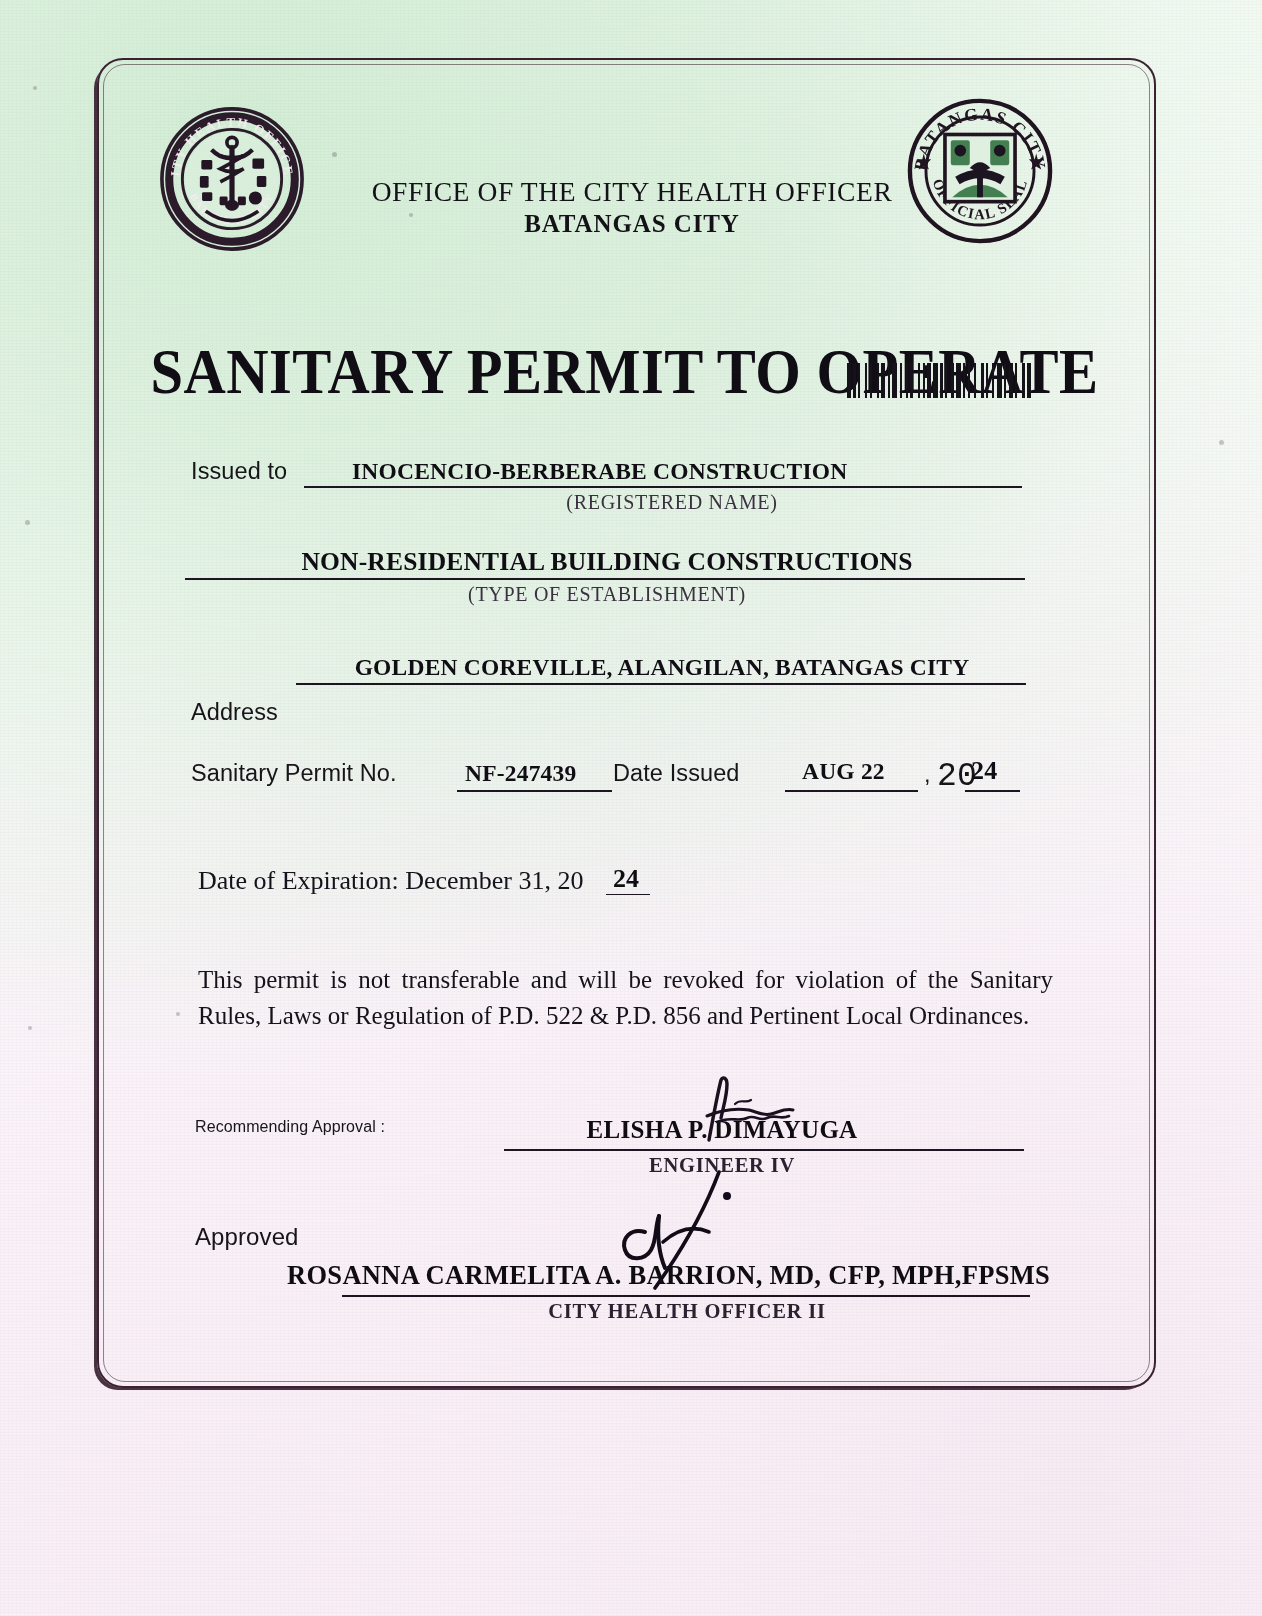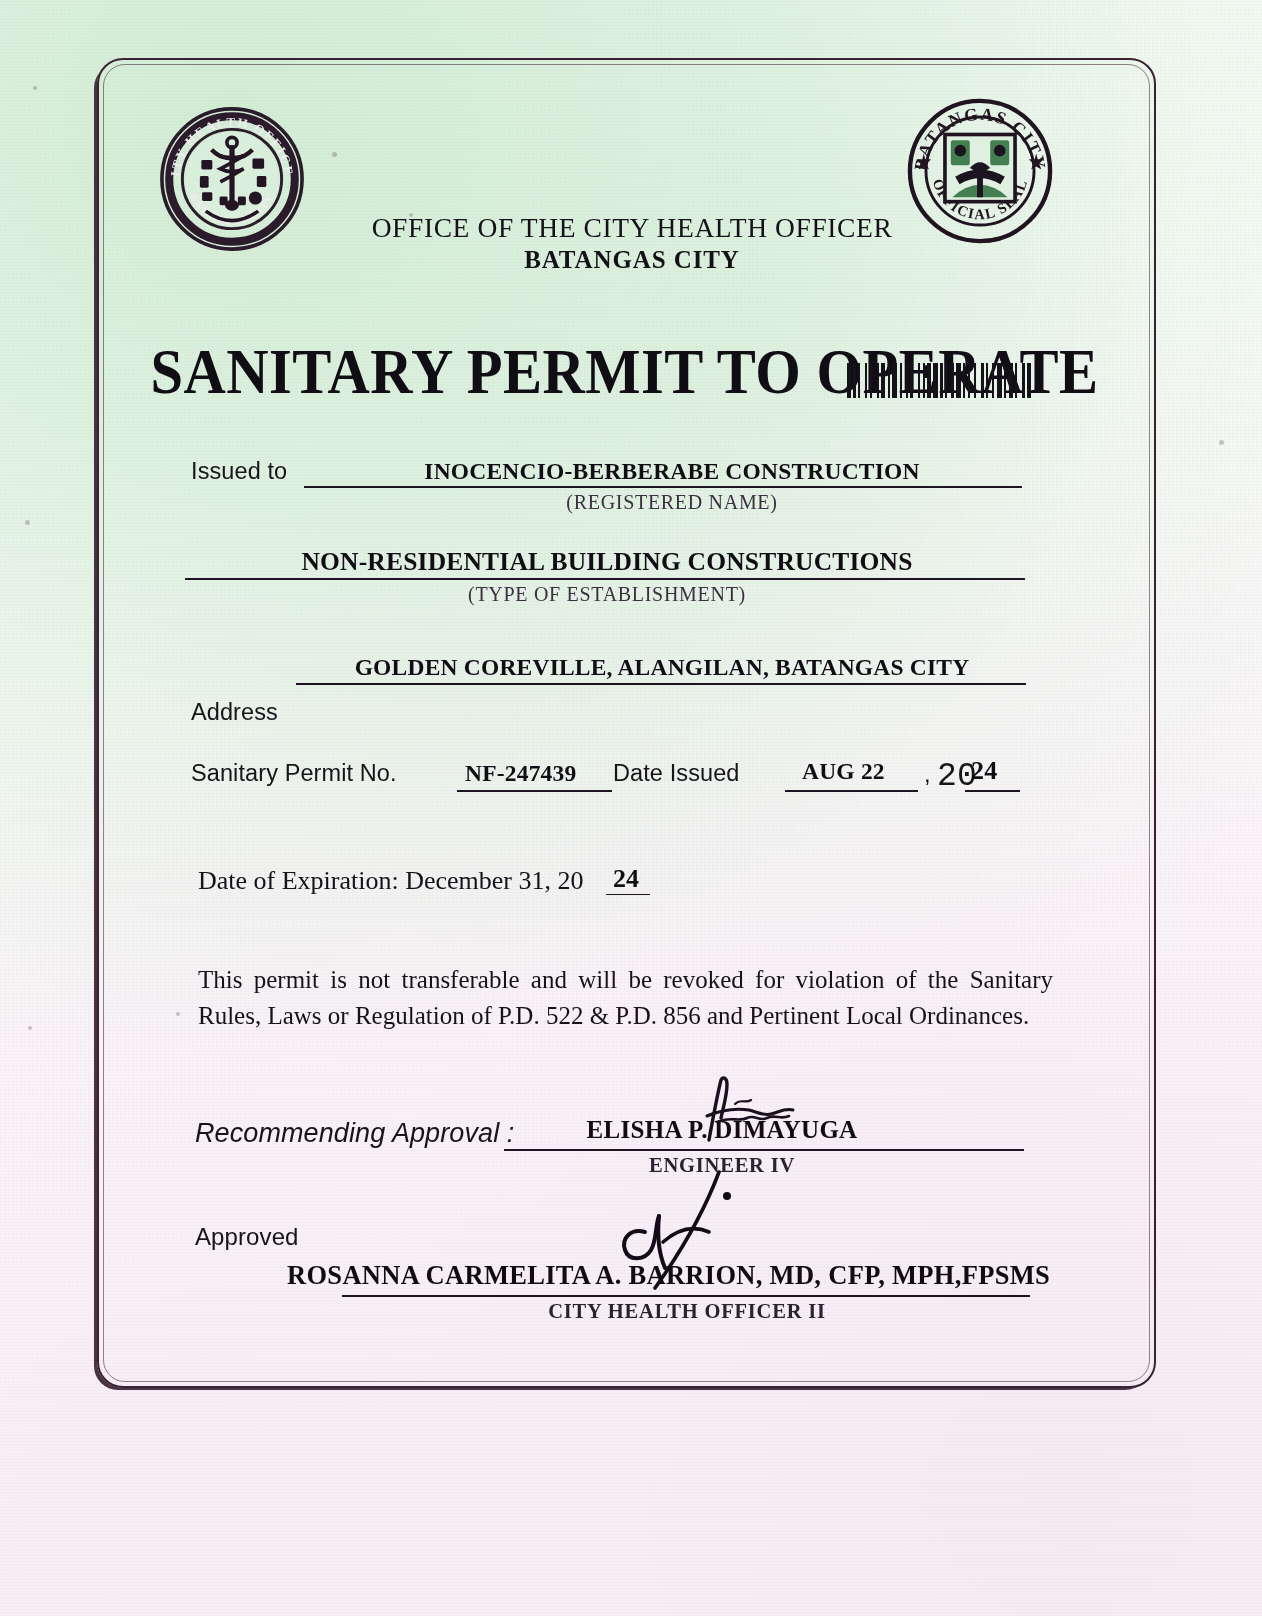--- a/index.html
+++ b/index.html
@@ -90,21 +90,20 @@
   #seal-health { left: 62px; top: 8px; }
   #seal-city  { left: 810px; top: 0px; }
 
   #header-title {
     position: absolute;
     left: 195px;
     top: 78px;
     width: 680px;
     text-align: center;
     color: #141118;
-    margin-top: 36px;
   }
   #header-title .line1 {
     font-size: 27.5px;
     letter-spacing: 0.6px;
     white-space: nowrap;
   }
   #header-title .line2 {
     font-size: 25px;
     font-weight: bold;
     letter-spacing: 0.9px;
@@ -360,21 +359,21 @@
       <i style="width: 2px; background: transparent;"></i>
       <i style="width: 2px; background: rgb(22, 18, 26);"></i>
       <i style="width: 5px; background: transparent;"></i>
       <i style="width: 3px; background: rgb(22, 18, 26);"></i>
       <i style="width: 2px; background: transparent;"></i>
       <i style="width: 4px; background: rgb(22, 18, 26);"></i>
       <i style="width: 2px; background: transparent;"></i>
     </div>
 
   <div class="field-row lbl-sans" style="left:94px; top:400px;">Issued to</div>
-  <div class="field-row val-serif" style="left:255px; top:400px; width:640px; text-align:center;">INOCENCIO-BERBERABE CONSTRUCTION</div>
+  <div class="field-row val-serif" style="left:255px; top:400px; width:640px; text-align:left;">INOCENCIO-BERBERABE CONSTRUCTION</div>
   <div class="rule" style="left:207px; top:428px; width:718px;"></div>
   <div class="field-row caption" style="left:255px; top:433px; width:640px;">(REGISTERED NAME)</div>
 
   <div class="field-row val-serif" style="left:90px; top:489px; width:840px; text-align:center; font-size:25.5px;">NON-RESIDENTIAL BUILDING CONSTRUCTIONS</div>
   <div class="rule" style="left:88px; top:520px; width:840px;"></div>
   <div class="field-row caption" style="left:90px; top:525px; width:840px;">(TYPE OF ESTABLISHMENT)</div>
 
   <div class="field-row lbl-sans" style="left:94px; top:594px;margin-top:47px;">Address</div>
   <div class="field-row val-serif" style="left:200px; top:596px; width:730px; text-align:center;font-family:Liberation Serif, serif;">GOLDEN COREVILLE, ALANGILAN, BATANGAS CITY</div>
   <div class="rule" style="left:199px; top:625px; width:730px;"></div>
@@ -391,21 +390,21 @@
   <div class="field-row lbl-sans" style="left:840px; top:700px; font-size:33px;font-family:Liberation Mono, monospace;">20</div>
   <div class="field-row val-serif" style="left:874px; top:698px; font-size:26px;">24</div>
   <div class="rule" style="left:868px; top:732px; width:55px;"></div>
 
   <div class="field-row" style="left:101px; top:808px; font-size:26px; color:#16121c;">Date of Expiration: December 31, 20</div>
   <div class="field-row" style="left:516px; top:806px; font-size:26px; font-weight:bold; color:#0f0c12;">24</div>
   <div class="rule thin" style="left:509px; top:836px; width:44px;"></div>
 
   <div id="body-paragraph">This permit is not transferable and will be revoked for violation of the Sanitary Rules, Laws or Regulation of P.D. 522 &amp; P.D. 856 and Pertinent Local Ordinances.</div>
 
-  <div class="field-row lbl-sans" style="left:98px; top:1060px; font-size:27px;font-style:italic;">Recommending Approval :</div>
+  <div class="field-row lbl-sans" style="left:98px; top:1060px; font-size:16px;">Recommending Approval :</div>
   <div class="field-row sig-name" style="left:400px; top:1058px; width:450px; text-align:center; font-size:25px;">ELISHA P. DIMAYUGA</div>
   <div class="rule" style="left:407px; top:1091px; width:520px;"></div>
   <div class="sig-title" style="position:absolute; left:400px; top:1096px; width:450px;">ENGINEER IV</div>
 
   <svg class="handwriting" style="left:590px; top:1016px; width:150px; height:70px;" viewBox="0 0 150 70">
     <path d="M22 66 C26 44 30 22 34 6 C36 2 40 4 40 10 C40 22 36 34 34 44" fill="none" stroke="#1a1020" stroke-width="3.4" stroke-linecap="round"></path>
     <path d="M20 42 C34 36 48 34 62 36 C70 38 76 42 84 40 C92 38 98 34 106 36" fill="none" stroke="#1a1020" stroke-width="3" stroke-linecap="round"></path>
     <path d="M30 48 C42 42 52 48 60 44 C68 40 72 48 80 44 C88 40 94 46 102 42" fill="none" stroke="#1a1020" stroke-width="2.6" stroke-linecap="round"></path>
     <path d="M48 30 C54 24 58 30 64 26" fill="none" stroke="#1a1020" stroke-width="2.2" stroke-linecap="round"></path>
   </svg>

